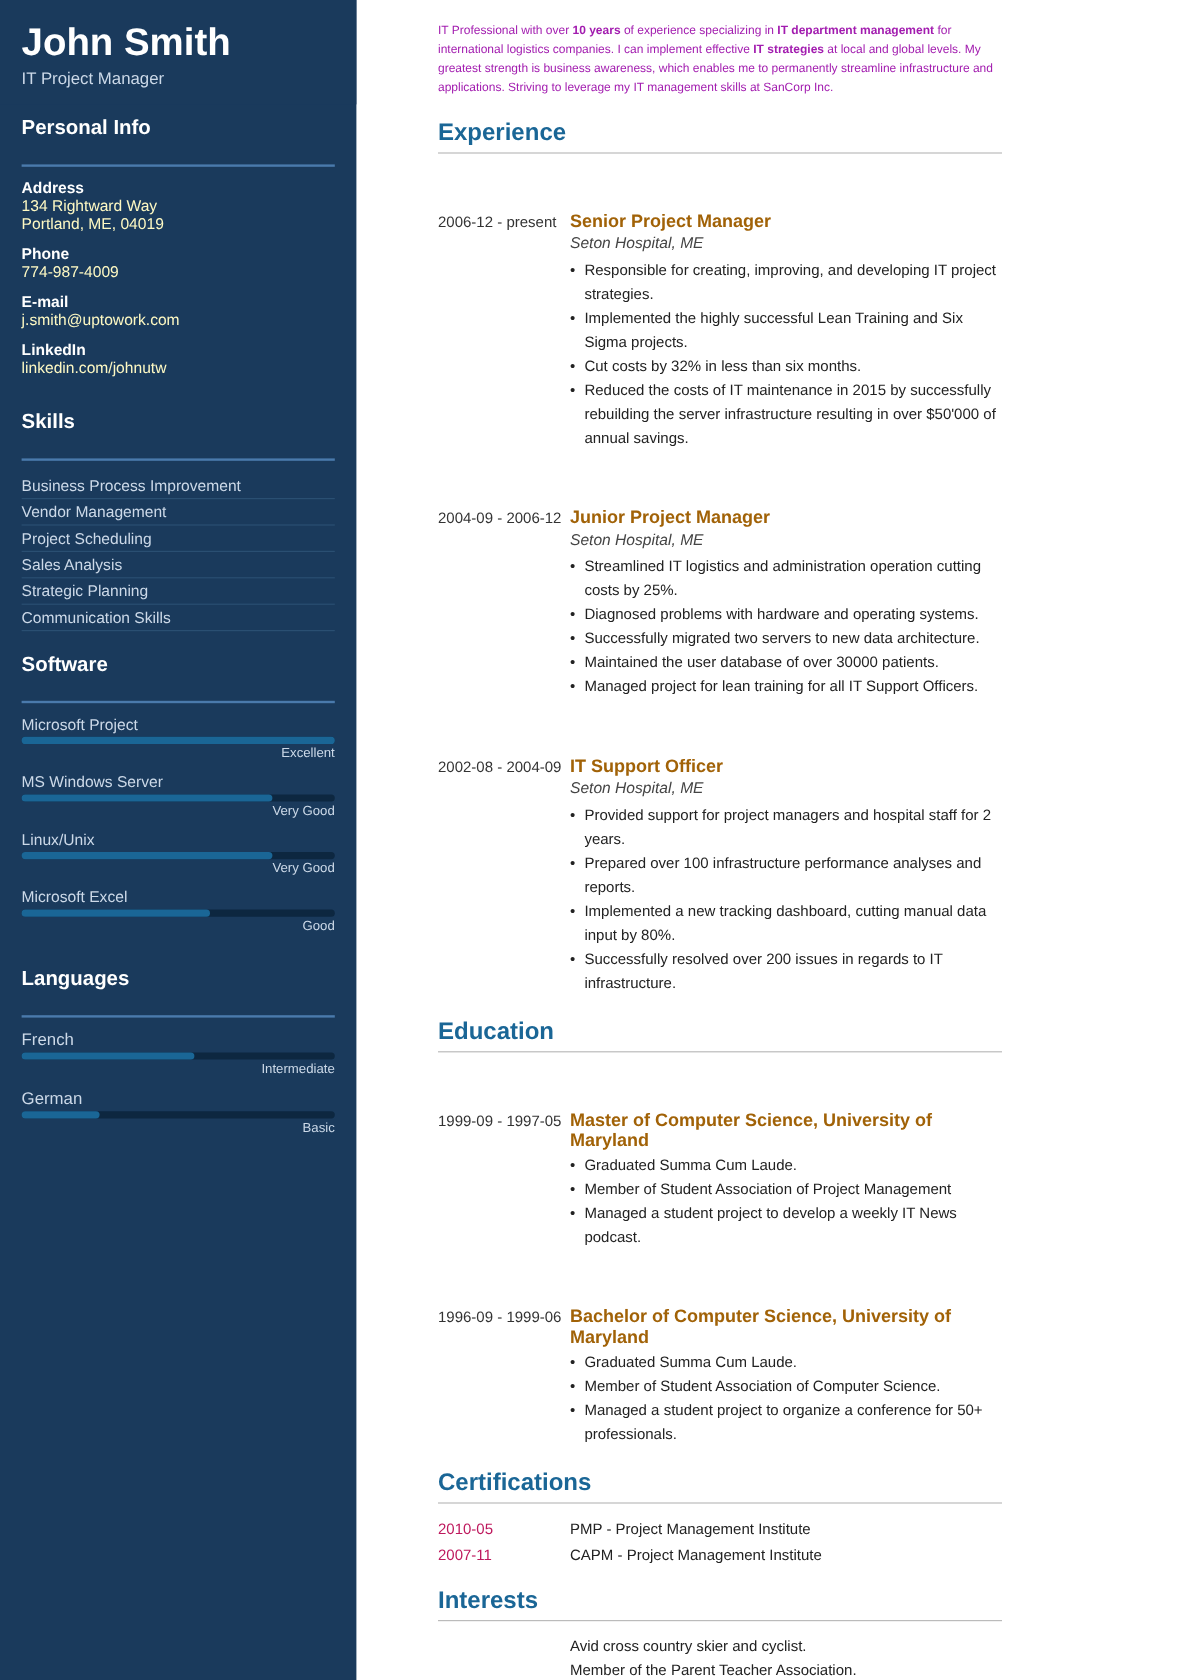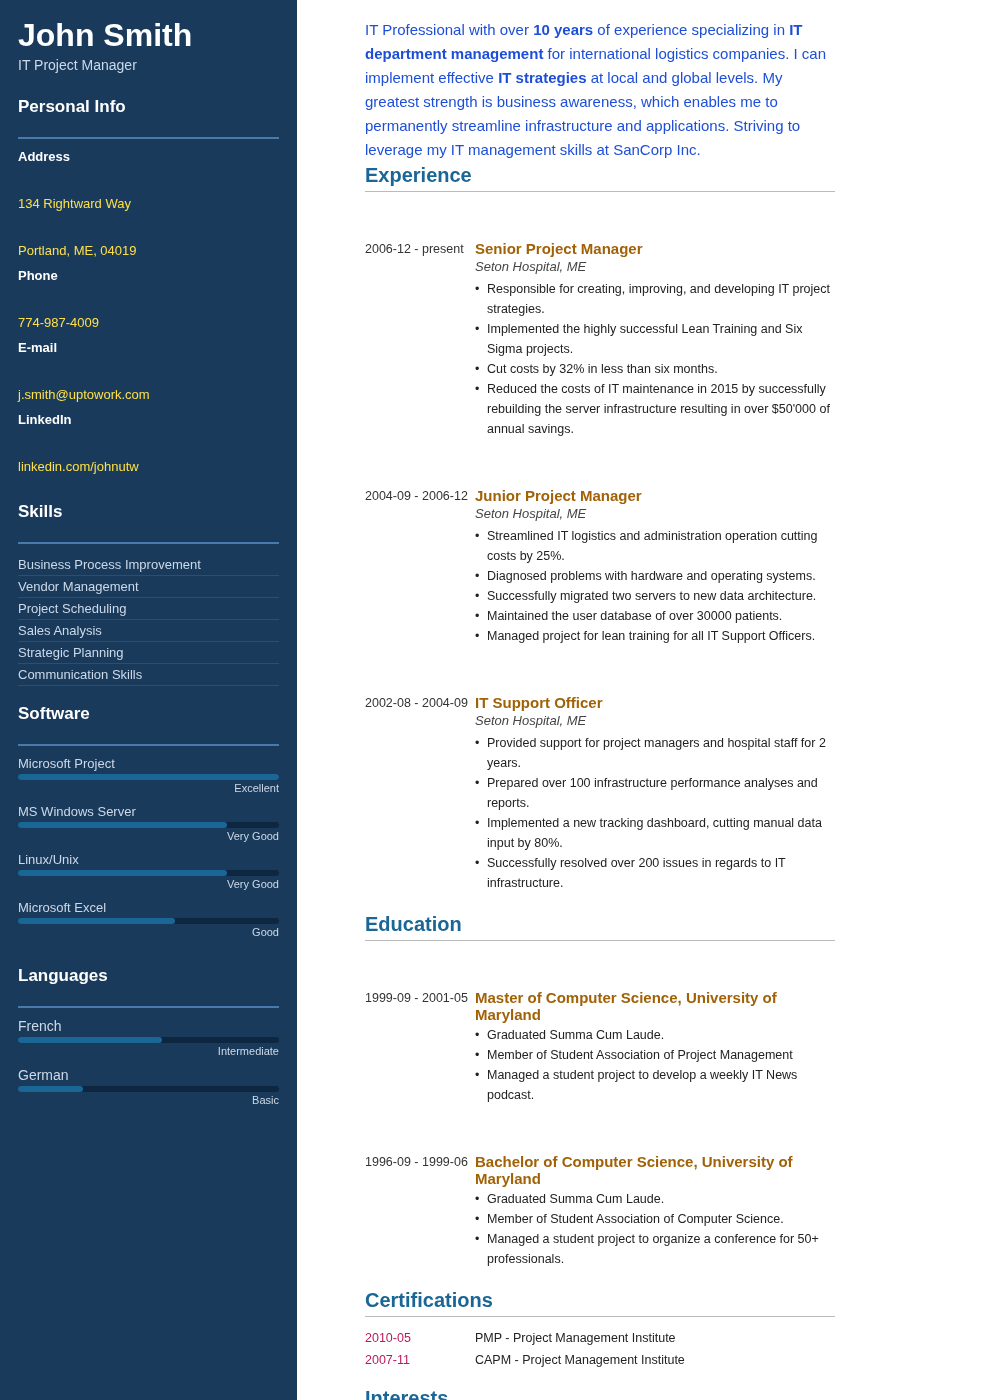--- a/index.html
+++ b/index.html
@@ -54,23 +54,22 @@
     }
     .info-item {
       margin-bottom: 10px;
     }
     .info-label {
       font-weight: 700;
       color: #fff;
       font-size: 13px;
     }
     .info-value {
-      color: #fde047;
-      font-size: 13px;
-      margin-top: 32px;
+      color: #fef9c3;
+      font-size: 13px;
     }
     .skill-item {
       color: #ccd9e8;
       font-size: 13px;
       padding: 3px 0;
       border-bottom: 1px solid #2a4f72;
     }
     .software-item {
       margin-bottom: 10px;
     }
@@ -103,24 +102,24 @@
       font-size: 14px;
       margin-bottom: 3px;
     }
     
     .main-content {
       flex: 1;
       padding: 18px 28px 28px 28px;
       background: #fff;
     }
     .summary-text {
-      font-size: 15px;
-      color: #1d4ed8;
+      font-size: 10px;
+      color: #a21caf;
       line-height: 1.6;
-      margin-bottom: 2px;
+      margin-bottom: 18px;
     }
     .summary-text strong {
       font-weight: 700;
     }
     .section-title {
       font-size: 20px;
       font-weight: 700;
       color: #1a6696;
       border-bottom: 1px solid #bbb;
       padding-bottom: 4px;
@@ -337,21 +336,21 @@
               </ul>
             </div>
           </div>
         </div>
     </div>
 
     <div class="section">
       <div class="section-title">Education</div>
       <div id="education-entries">
           <div class="entry">
-            <div class="entry-date">1999-09 - 2001-05</div>
+            <div class="entry-date">1999-09 - 1997-05</div>
             <div class="entry-body">
               <div class="entry-title">Master of Computer Science, University of Maryland</div>
               <ul class="entry-bullets">
                 <li>Graduated Summa Cum Laude.</li>
                 <li>Member of Student Association of Project Management</li>
                 <li>Managed a student project to develop a weekly IT News podcast.</li>
               </ul>
             </div>
           </div>
           <div class="entry">

